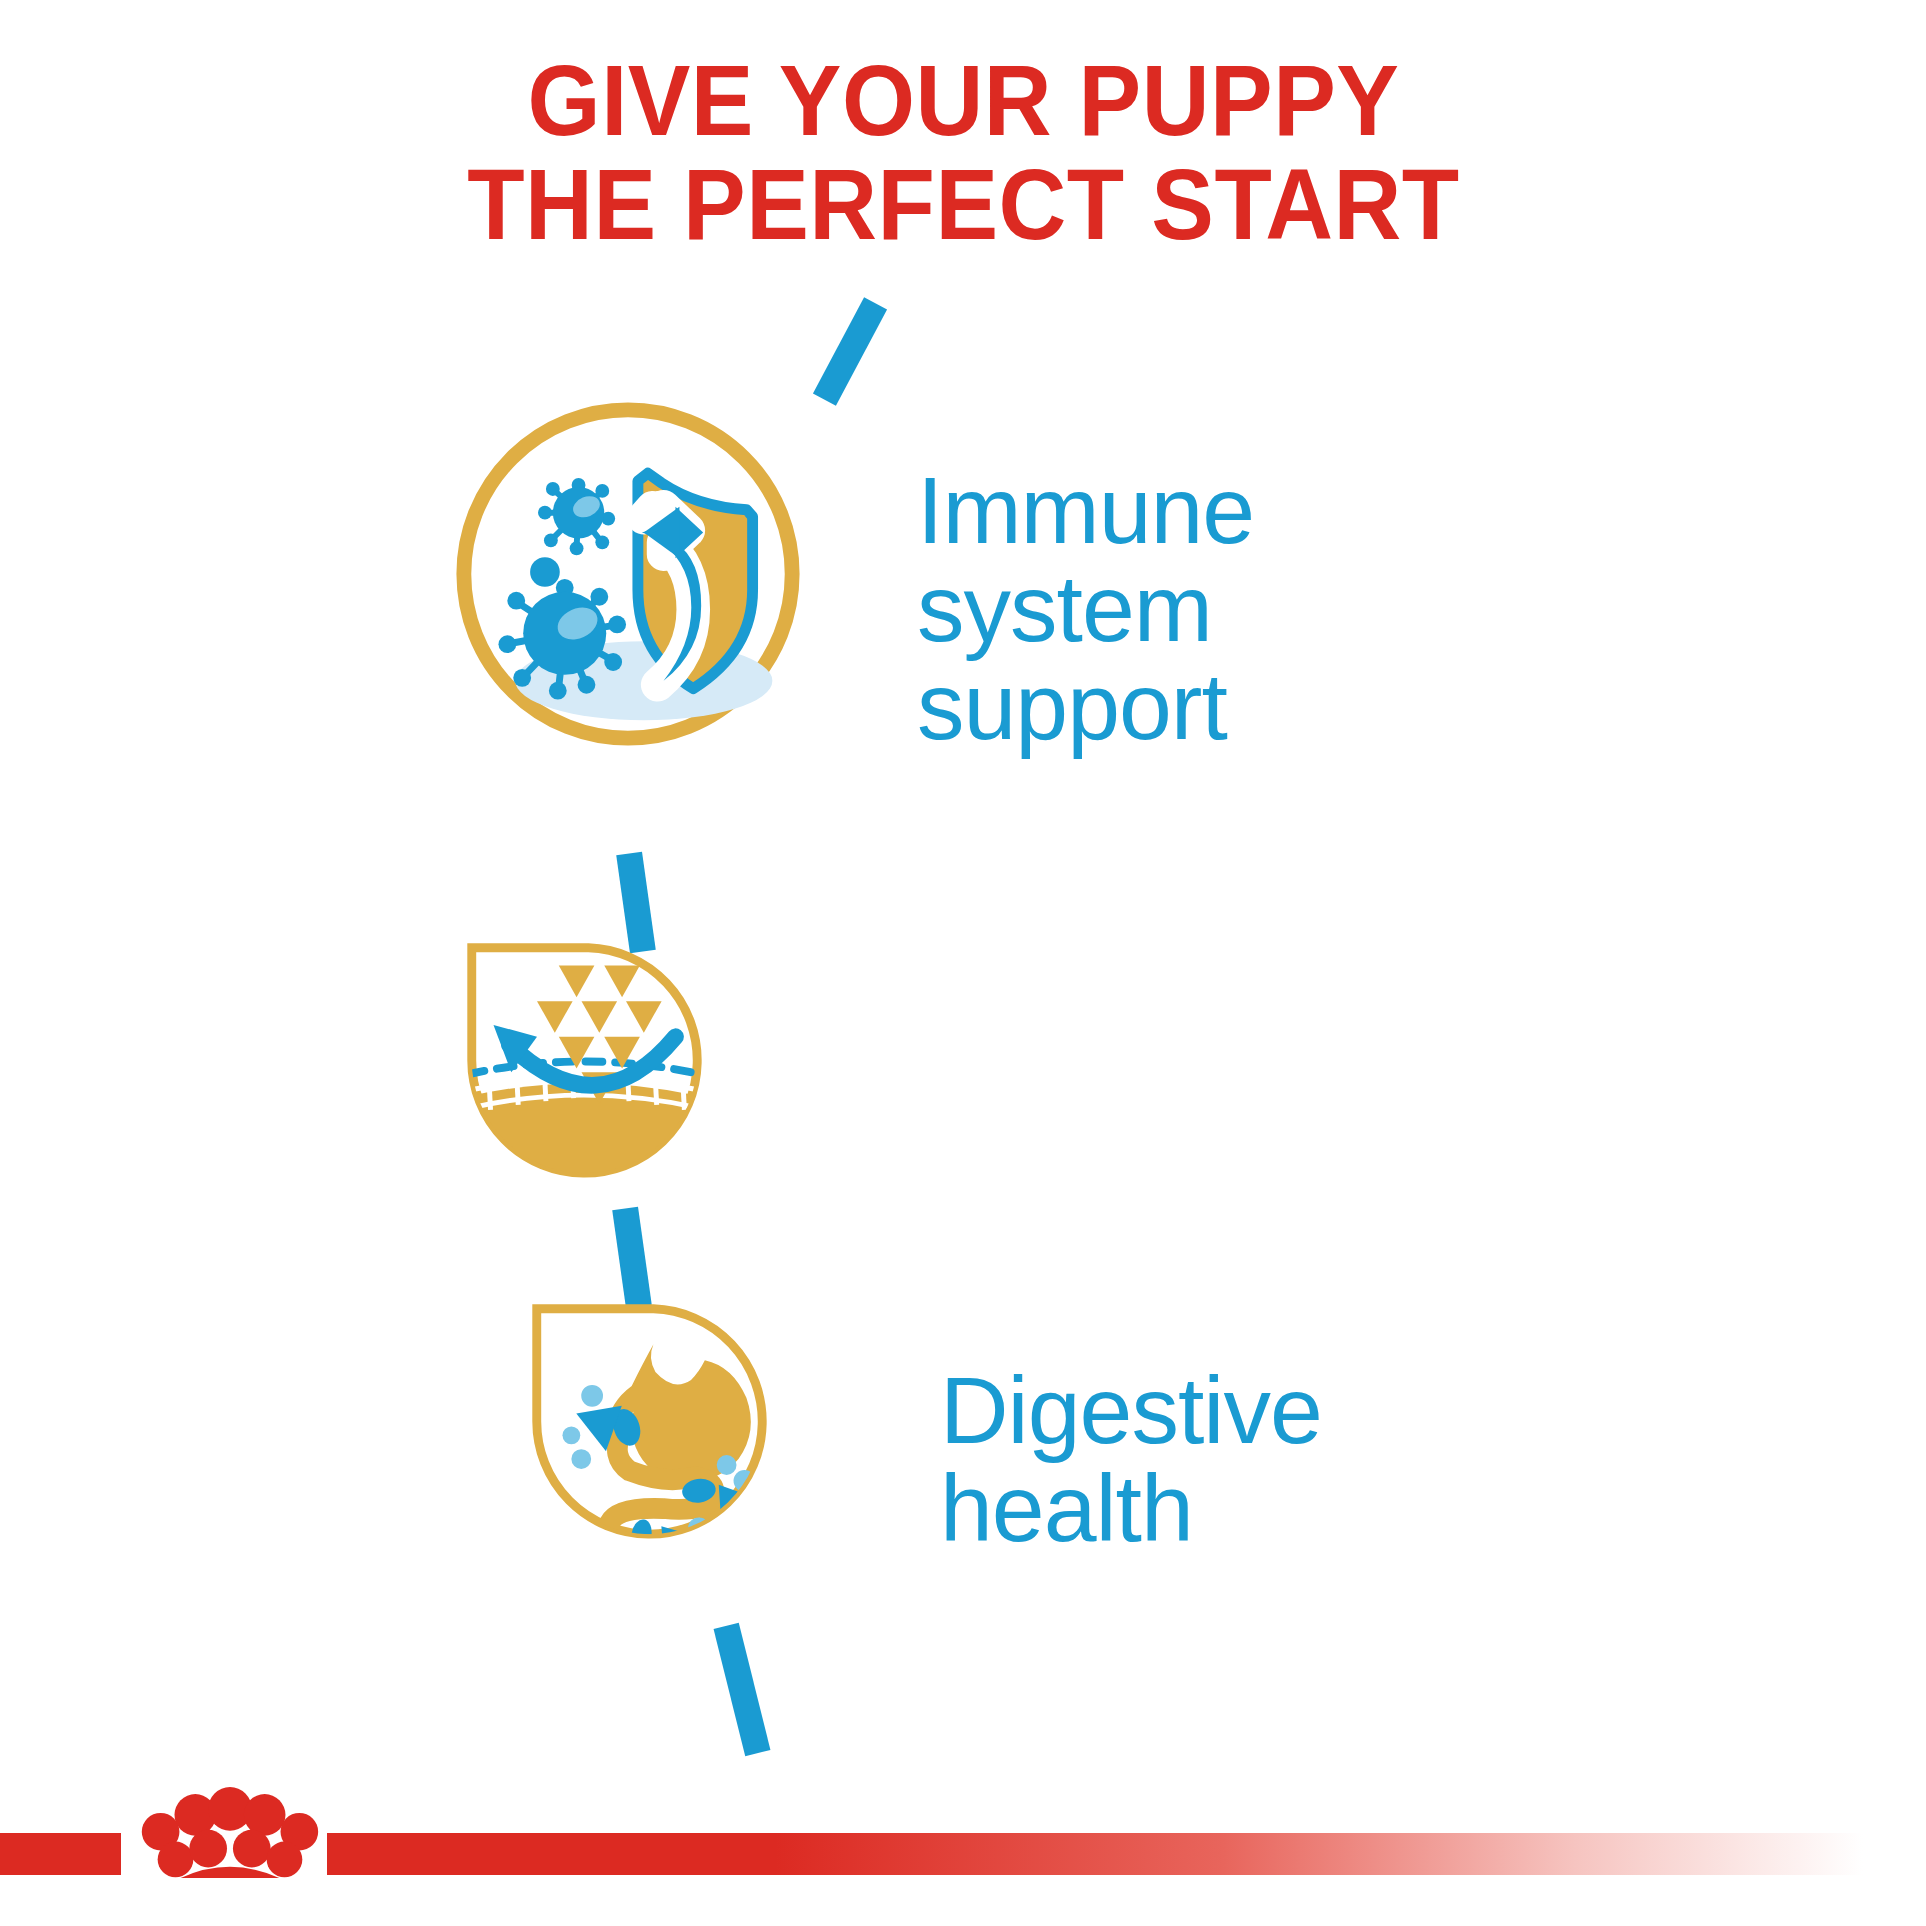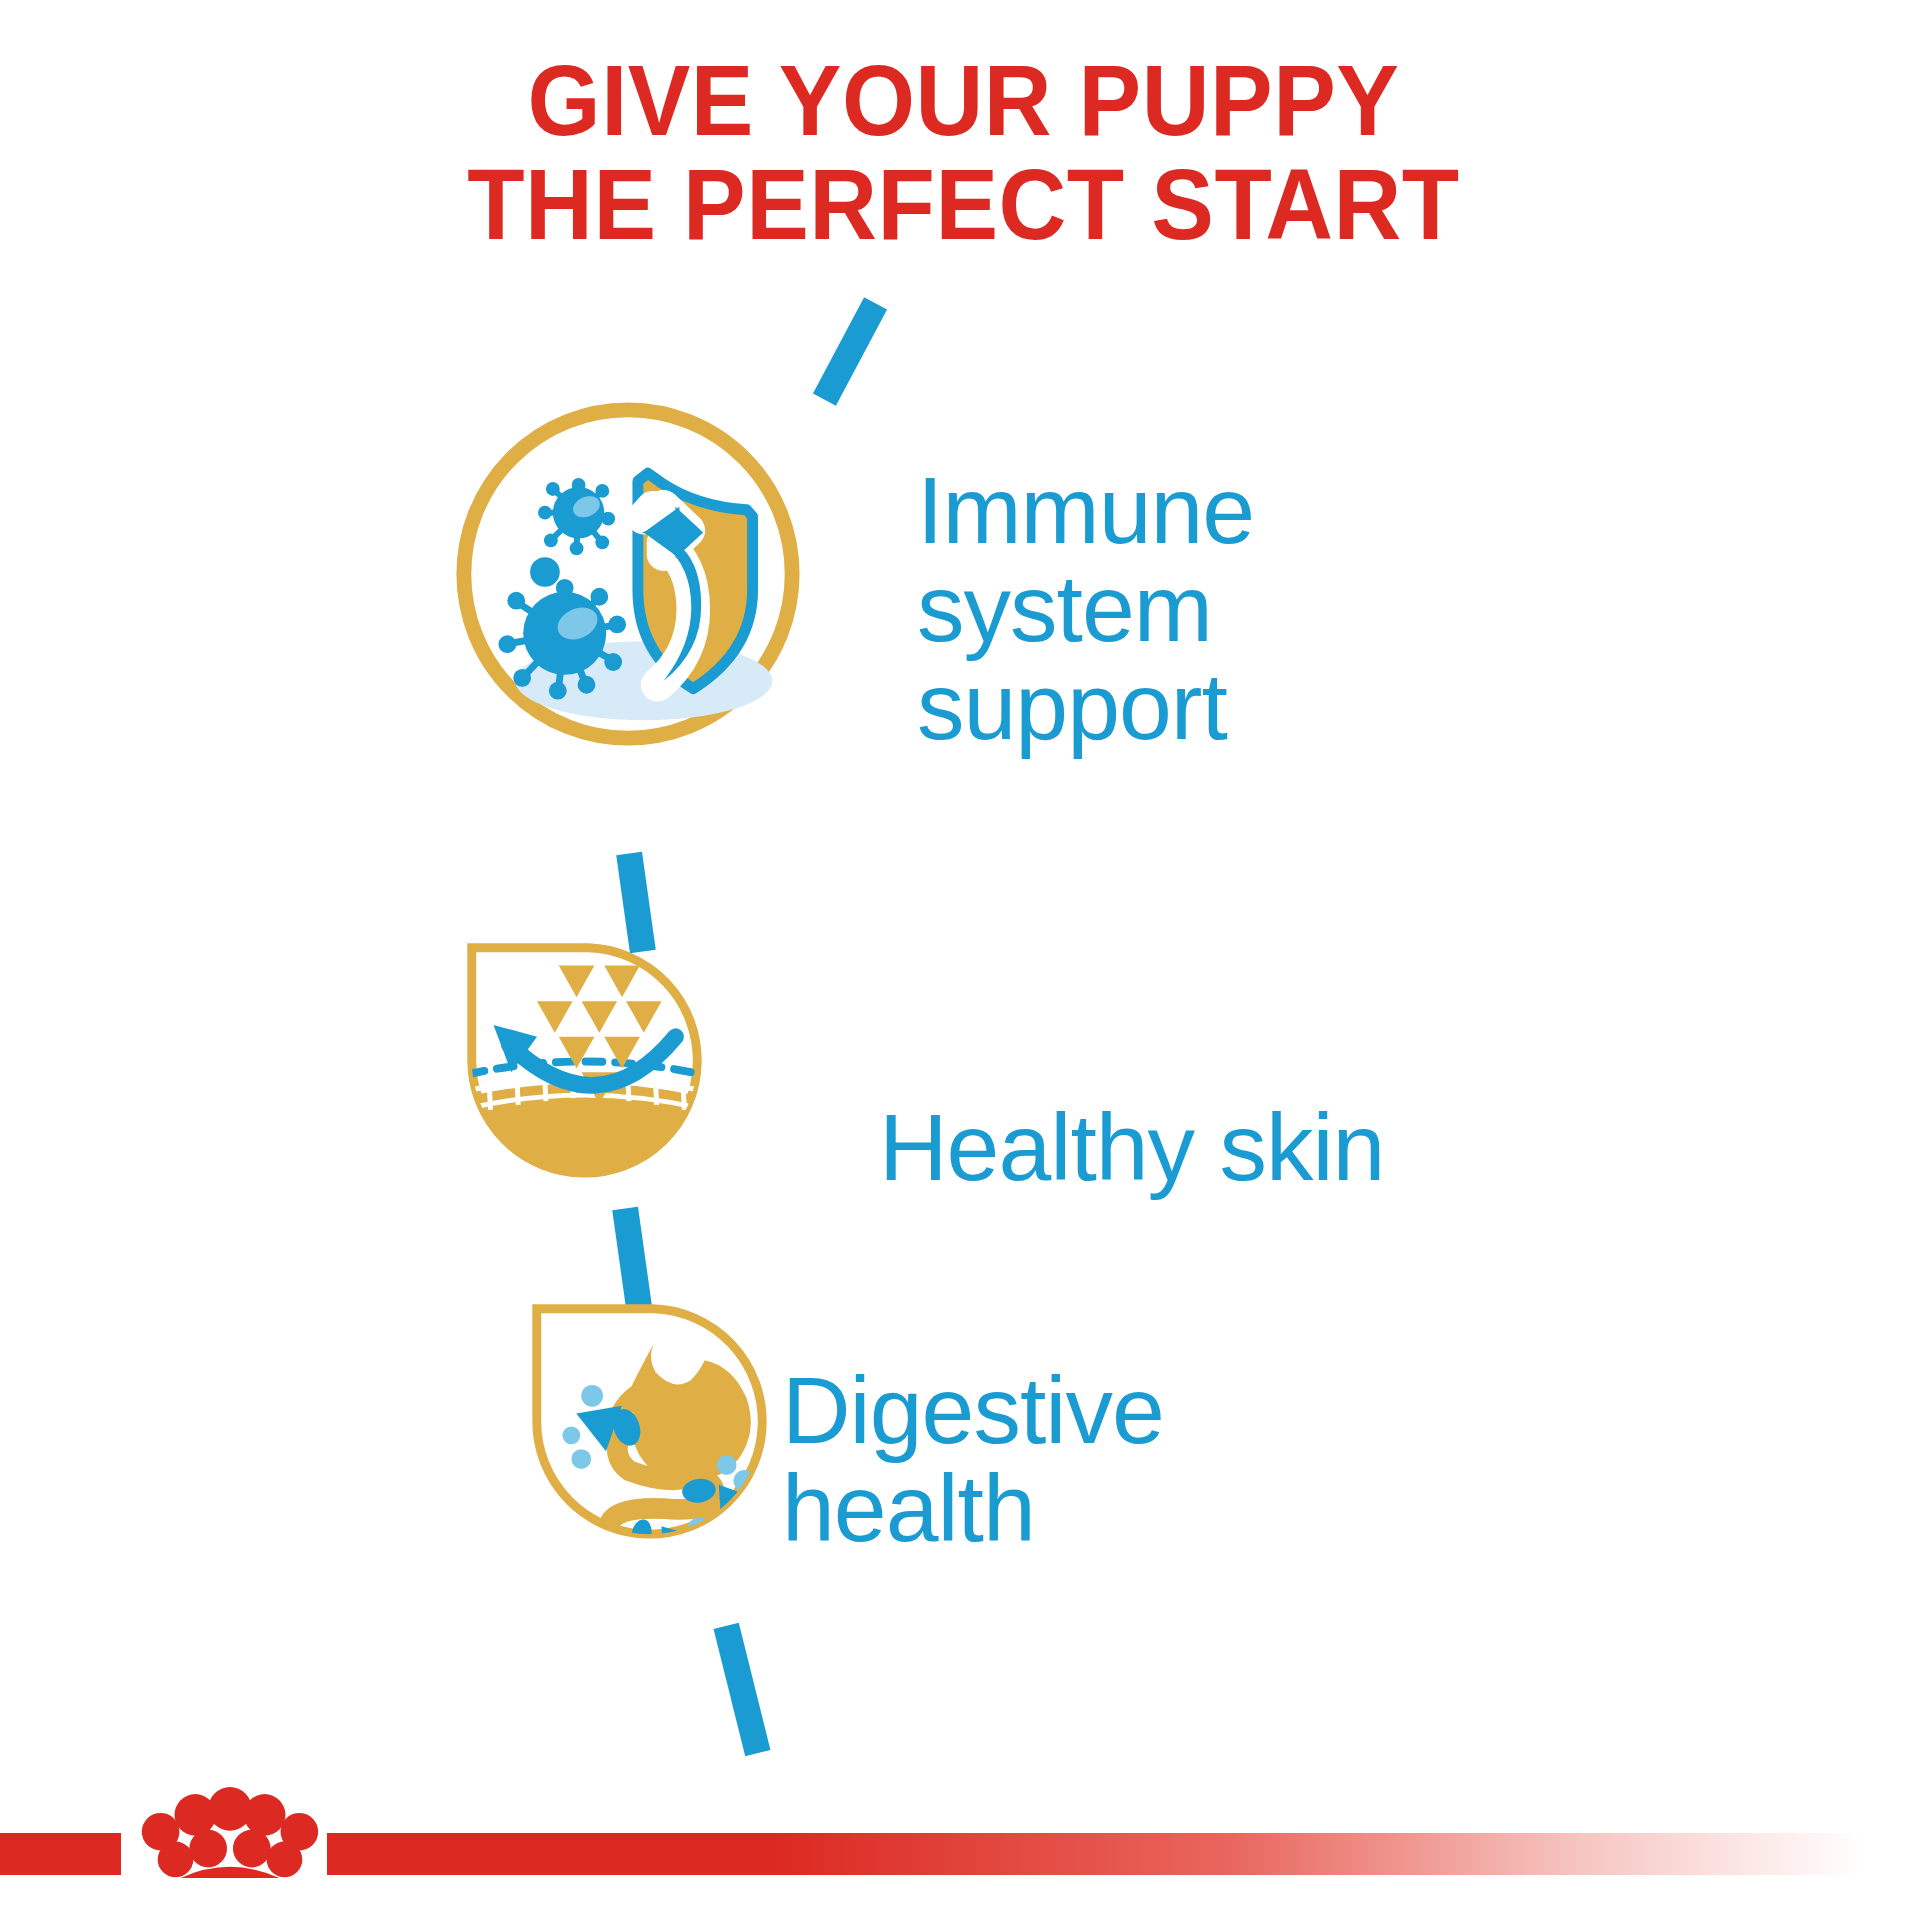--- a/index.html
+++ b/index.html
@@ -53,21 +53,21 @@
     letter-spacing: -1px;
     white-space: pre-line;
   }
 
   #row-immune   { left: 450px; top: 396px;  }
   #row-skin     { left: 450px; top: 926px;  }
   #row-digest   { left: 515px; top: 1287px; }
 
   #row-immune .feature-label { margin-left: 111px; }
   #row-skin   .feature-label { margin-left: 162px; }
-  #row-digest .feature-label { }
+  #row-digest .feature-label { margin-left: 158px; }
 
   
   .connector {
     position: absolute;
     background: #1A9BD2;
   }
   #conn-top    { left: 837px; top: 297px;  width: 26px; height: 109px; transform: rotate(28deg);  }
   #conn-1      { left: 623px; top: 853px;  width: 26px; height: 99px; transform: rotate(-8deg);  }
   #conn-2      { left: 619px; top: 1208px; width: 26px; height: 99px; transform: rotate(-8deg);  }
   #conn-bottom { left: 729px; top: 1624px; width: 26px; height: 131px; transform: rotate(-14deg); }
@@ -223,21 +223,20 @@
             <polygon points="110,112 146,112 128,144"></polygon>
             <polygon points="156,112 192,112 174,144"></polygon>
             <polygon points="133,148 169,148 151,180"></polygon>
           </g>
 
           <path d="M60 120 Q150 206 228 112" fill="none" stroke="#1A9BD2" stroke-width="17" stroke-linecap="round"></path>
           <polygon points="44,100 88,112 62,148" fill="#1A9BD2"></polygon>
         </g>
       </svg>
     </div>
-    <div class="feature-label">Healthy skin</div>
   </div>
 
   <div class="feature-row" id="row-digest">
     <div class="feature-icon">
       <svg width="267" height="267" viewBox="0 0 270 270" xmlns="http://www.w3.org/2000/svg">
         <defs>
           <clipPath id="clip-dig">
             <path d="M22 22 L140 22 A114 114 0 1 1 22 136 Z"></path>
           </clipPath>
         </defs>

